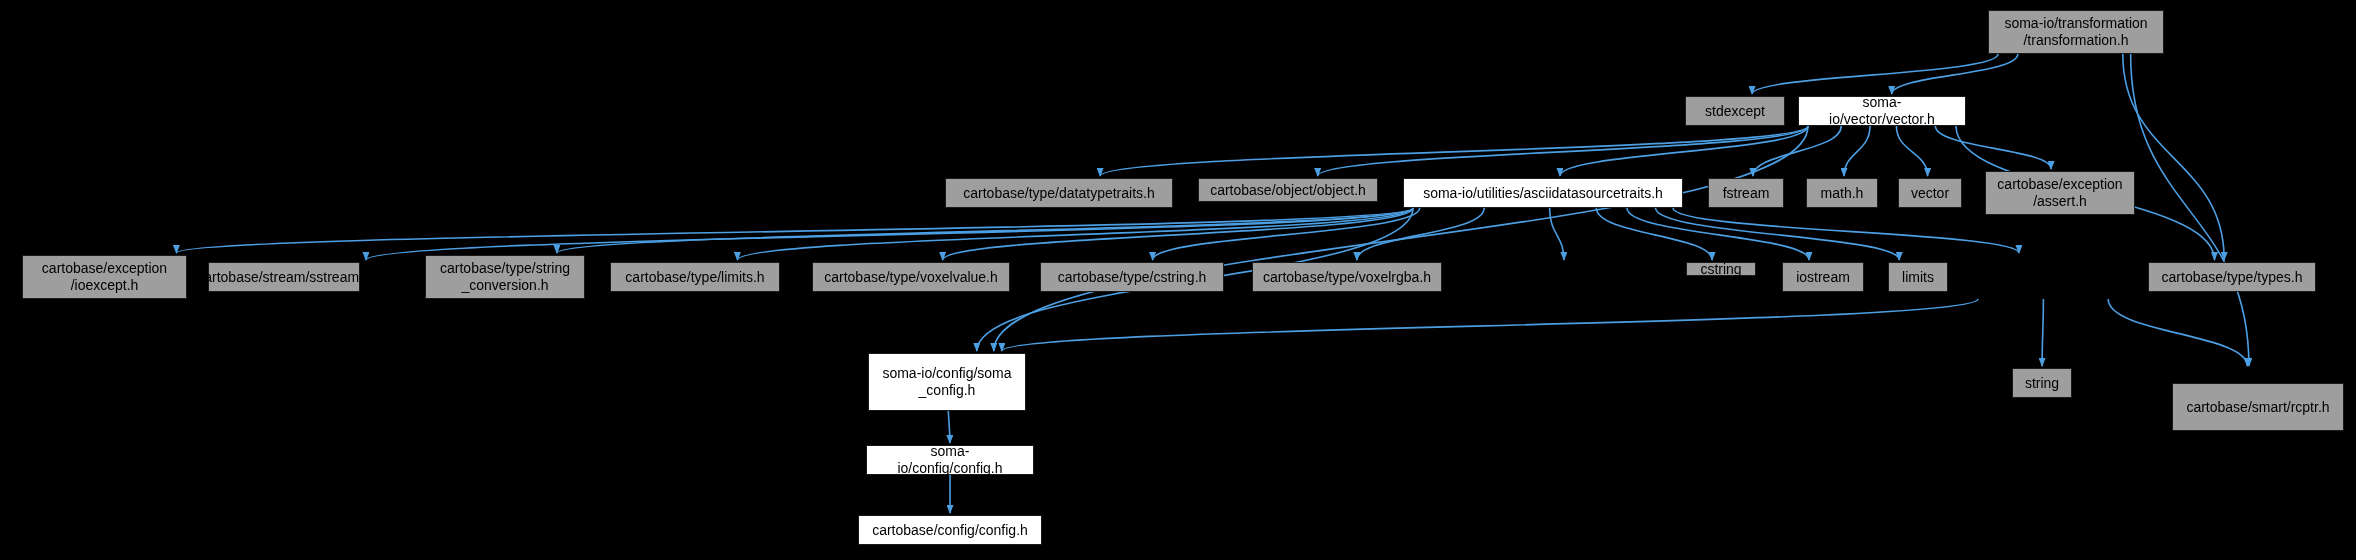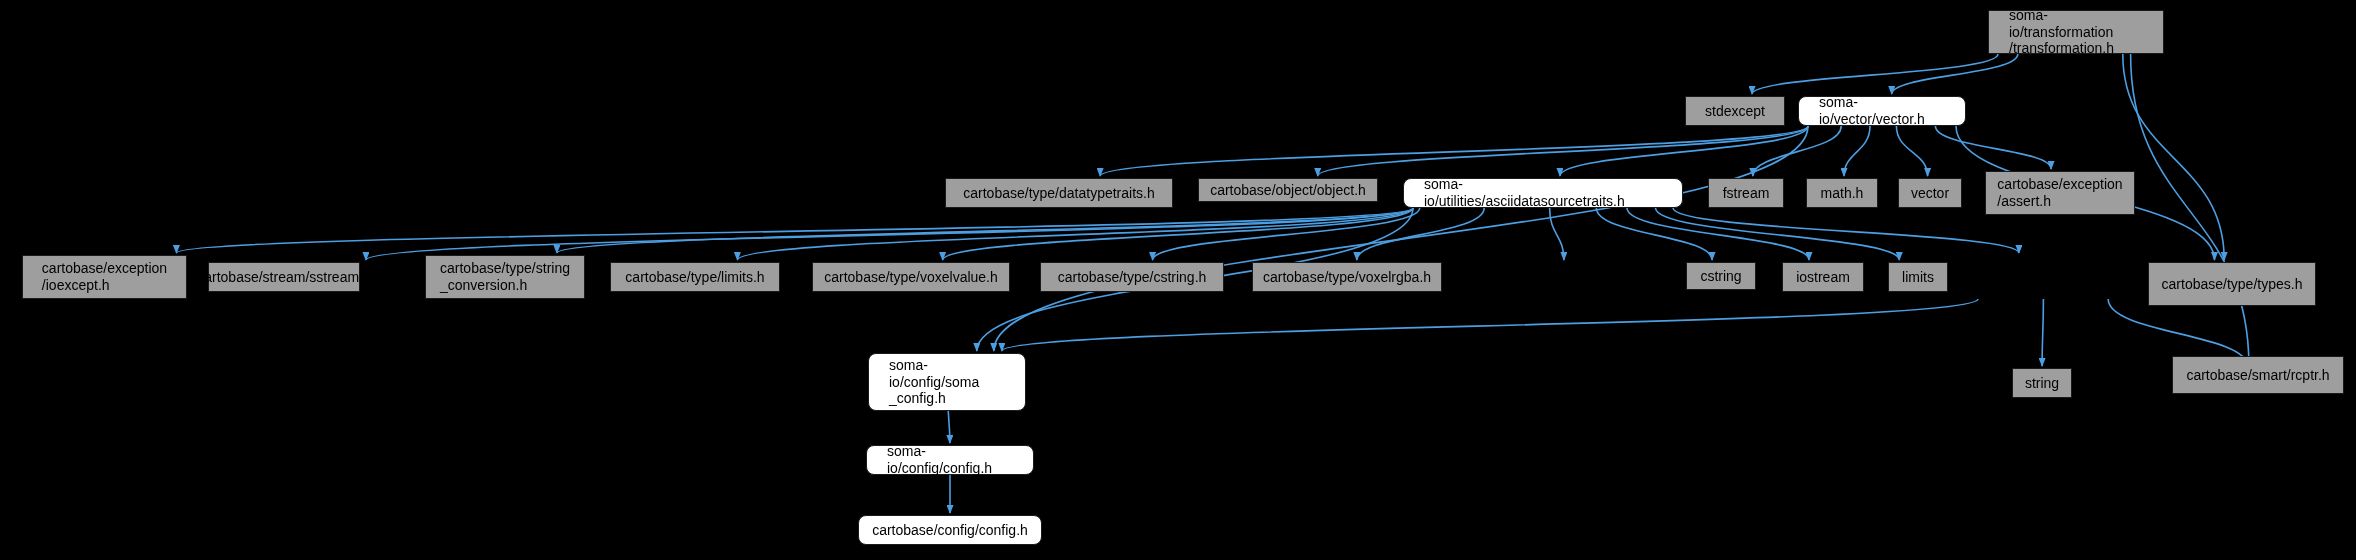--- a/index.html
+++ b/index.html
@@ -9,26 +9,26 @@
   #graph{
     position:relative; width:2356px; height:560px; background:var(--bg);
     font-family:"Liberation Sans", sans-serif; overflow:hidden;
   }
   #edges{position:absolute;left:0;top:0;width:2356px;height:560px;z-index:0;}
   #edges path.edge{fill:none;stroke:var(--edge);stroke-width:1.6px;}
   #arrow-head{fill:var(--edge);}
   .node{
     position:absolute; z-index:1; box-sizing:border-box;
     display:flex; align-items:center; justify-content:center;
-    white-space:pre-line;
+    text-align:center; white-space:pre-line;
     font-size:14px; line-height:1.2; color:var(--text);
-    border:1px solid #1a1a1a; padding:1px 20px;
+    border:1px solid #1a1a1a; padding:1px 12px;
   }
   .node.gray{background:var(--gray);}
-  .node.white{background:var(--white);border-radius:8px;}
+  .node.white{background:var(--white);}
   .node.root{background:var(--gray);}
 </style>
 </head>
 <body>
 
 <div id="graph">
 
   <svg id="edges" xmlns="http://www.w3.org/2000/svg">
     <defs>
       <marker id="arrow" markerWidth="9" markerHeight="7" refX="8" refY="3.5" orient="auto" markerUnits="userSpaceOnUse">
@@ -85,26 +85,26 @@
 
   <div class="node gray" style="left:22px;top:255px;width:165px;height:44px">cartobase/exception
 /ioexcept.h</div>
   <div class="node gray" style="left:208px;top:262px;width:152px;height:30px">cartobase/stream/sstream.h</div>
   <div class="node gray" style="left:425px;top:255px;width:160px;height:44px">cartobase/type/string
 _conversion.h</div>
   <div class="node gray" style="left:610px;top:262px;width:170px;height:30px">cartobase/type/limits.h</div>
   <div class="node gray" style="left:812px;top:262px;width:198px;height:30px">cartobase/type/voxelvalue.h</div>
   <div class="node gray" style="left:1040px;top:262px;width:184px;height:30px">cartobase/type/cstring.h</div>
   <div class="node gray" style="left:1252px;top:262px;width:190px;height:30px">cartobase/type/voxelrgba.h</div>
-  <div class="node gray" style="left:1686px;top:262px;width:70px;height:28px">cstring</div>
+  <div class="node gray" style="left:1686px;top:262px;width:70px;height:14px">cstring</div>
   <div class="node gray" style="left:1782px;top:262px;width:82px;height:30px">iostream</div>
   <div class="node gray" style="left:1888px;top:262px;width:60px;height:30px">limits</div>
-  <div class="node gray" style="left:2148px;top:262px;width:168px;height:44px">cartobase/type/types.h</div>
+  <div class="node gray" style="left:2148px;top:262px;width:168px;height:30px">cartobase/type/types.h</div>
 
   <div class="node white" style="left:868px;top:353px;width:158px;height:58px">soma-io/config/soma
 _config.h</div>
   <div class="node gray" style="left:2012px;top:368px;width:60px;height:30px">string</div>
-  <div class="node gray" style="left:2172px;top:356px;width:172px;height:38px">cartobase/smart/rcptr.h</div>
+  <div class="node gray" style="left:2172px;top:383px;width:172px;height:48px">cartobase/smart/rcptr.h</div>
 
   <div class="node white" style="left:866px;top:445px;width:168px;height:30px">soma-io/config/config.h</div>
   <div class="node white" style="left:858px;top:515px;width:184px;height:30px">cartobase/config/config.h</div>
 
 </div>
 
 </body></html>

